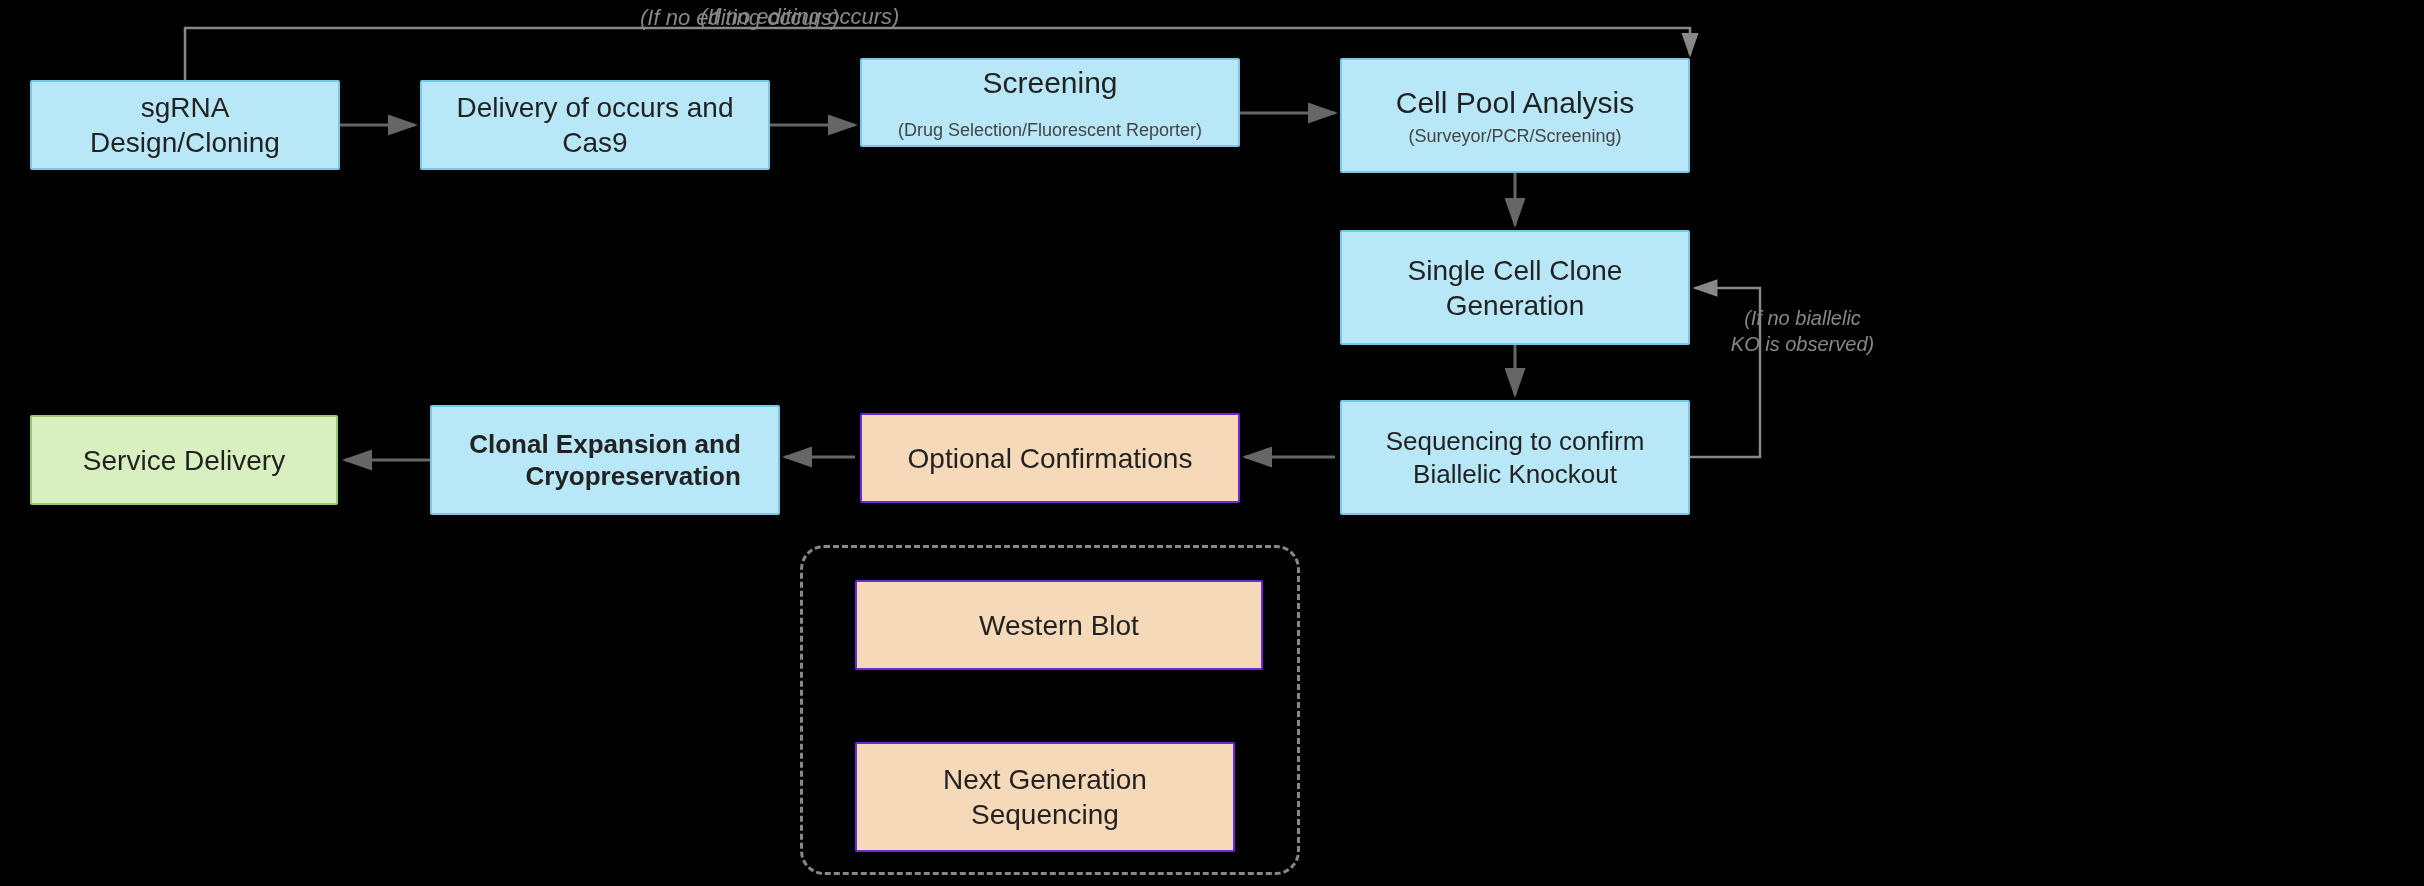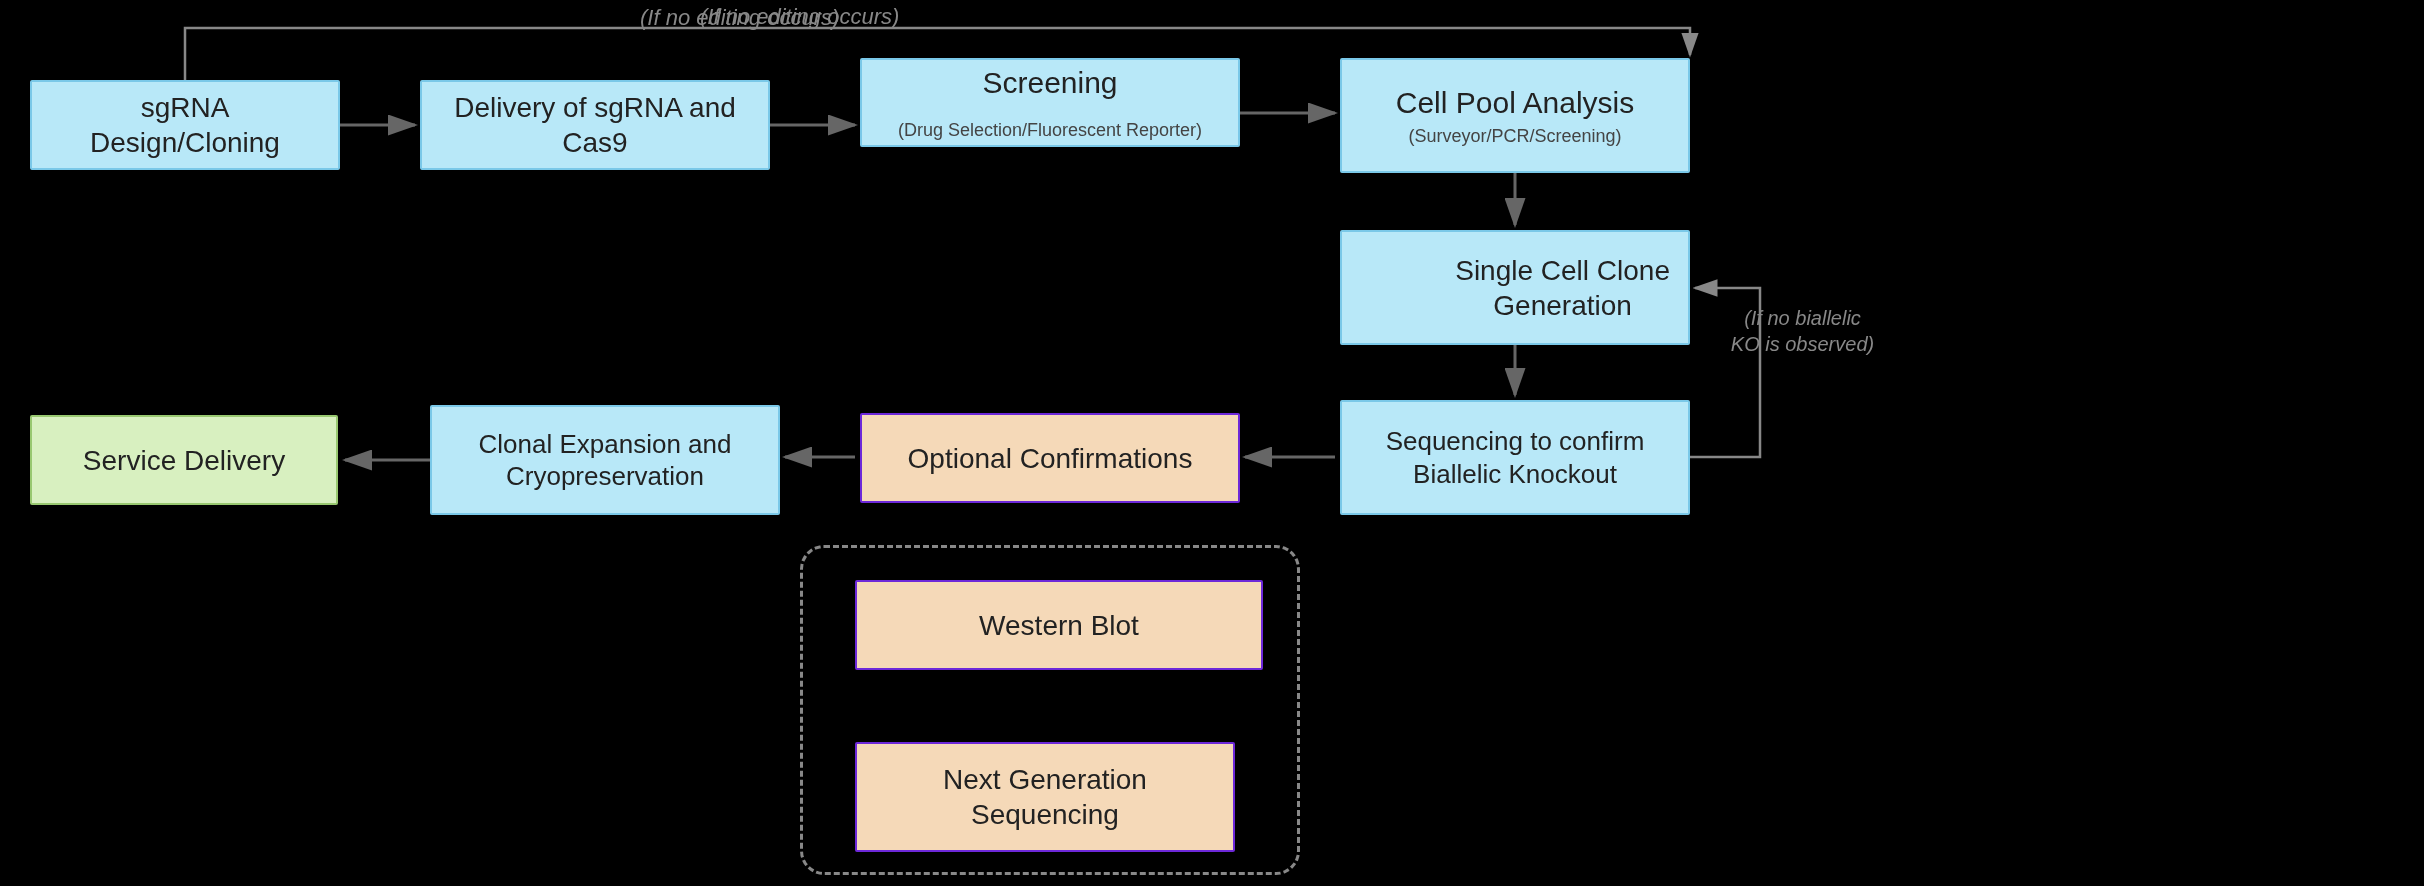--- a/index.html
+++ b/index.html
@@ -109,49 +109,49 @@
   <div class="label-italic" style="top: 4px; left: 700px; font-size: 22px;">(If no editing occurs)</div>
 
   <div class="label-italic" style="top: 320px; left: 1700px; font-size: 20px; line-height: 1.3; width: 200px;">
   </div>
 
   <div class="node node-blue" style="left:30px; top:80px; width:310px; height:90px; font-size:28px;">
     <span>sgRNA Design/Cloning</span>
   </div>
 
   <div class="node node-blue" style="left:420px; top:80px; width:350px; height:90px; font-size:28px;">
-    <span>Delivery of sgRNA and Cas9</span>
+    <span>Delivery of occurs and Cas9</span>
   </div>
 
   <div class="node node-blue" style="left:860px; top:58px; width:380px; height:89px; font-size:28px; flex-direction:column; gap:17px;">
     <span style="font-size:30px;">Screening</span>
     <span style="font-size:18px; color:#444;">(Drug Selection/Fluorescent Reporter)</span>
   </div>
 
   <div class="node node-blue" style="left:1340px; top:58px; width:350px; height:115px; flex-direction:column; gap:4px;">
     <span style="font-size:30px;">Cell Pool Analysis</span>
     <span style="font-size:18px; color:#444;">(Surveyor/PCR/Screening)</span>
   </div>
 
-  <div class="node node-blue" style="left:1340px; top:230px; width:350px; height:115px; font-size:28px;justify-content:flex-end;">
+  <div class="node node-blue" style="left:1340px; top:230px; width:350px; height:115px; font-size:28px;">
     <span style="white-space:pre-line; text-align:center;">Single Cell Clone
 Generation</span>
   </div>
 
   <div class="node node-blue" style="left:1340px; top:400px; width:350px; height:115px; font-size:26px;">
     <span style="white-space:pre-line; text-align:center;">Sequencing to confirm
 Biallelic Knockout</span>
   </div>
 
   <div class="node node-tan" style="left:860px; top:413px; width:380px; height:90px; font-size:28px;">
     <span>Optional Confirmations</span>
   </div>
 
   <div class="node node-blue" style="left:430px; top:405px; width:350px; height:110px; font-size:26px;">
-    <span style="white-space:pre-line; text-align:center;">Clonal Expansion and
+    <span style="white-space:pre-line; text-align:right;font-weight:bold;">Clonal Expansion and
 Cryopreservation</span>
   </div>
 
   <div class="node node-green" style="left:30px; top:415px; width:308px; height:90px; font-size:28px;">
     <span>Service Delivery</span>
   </div>
 
   <div class="dashed-box" style="left:800px; top:545px; width:500px; height:330px;">
   </div>
 

